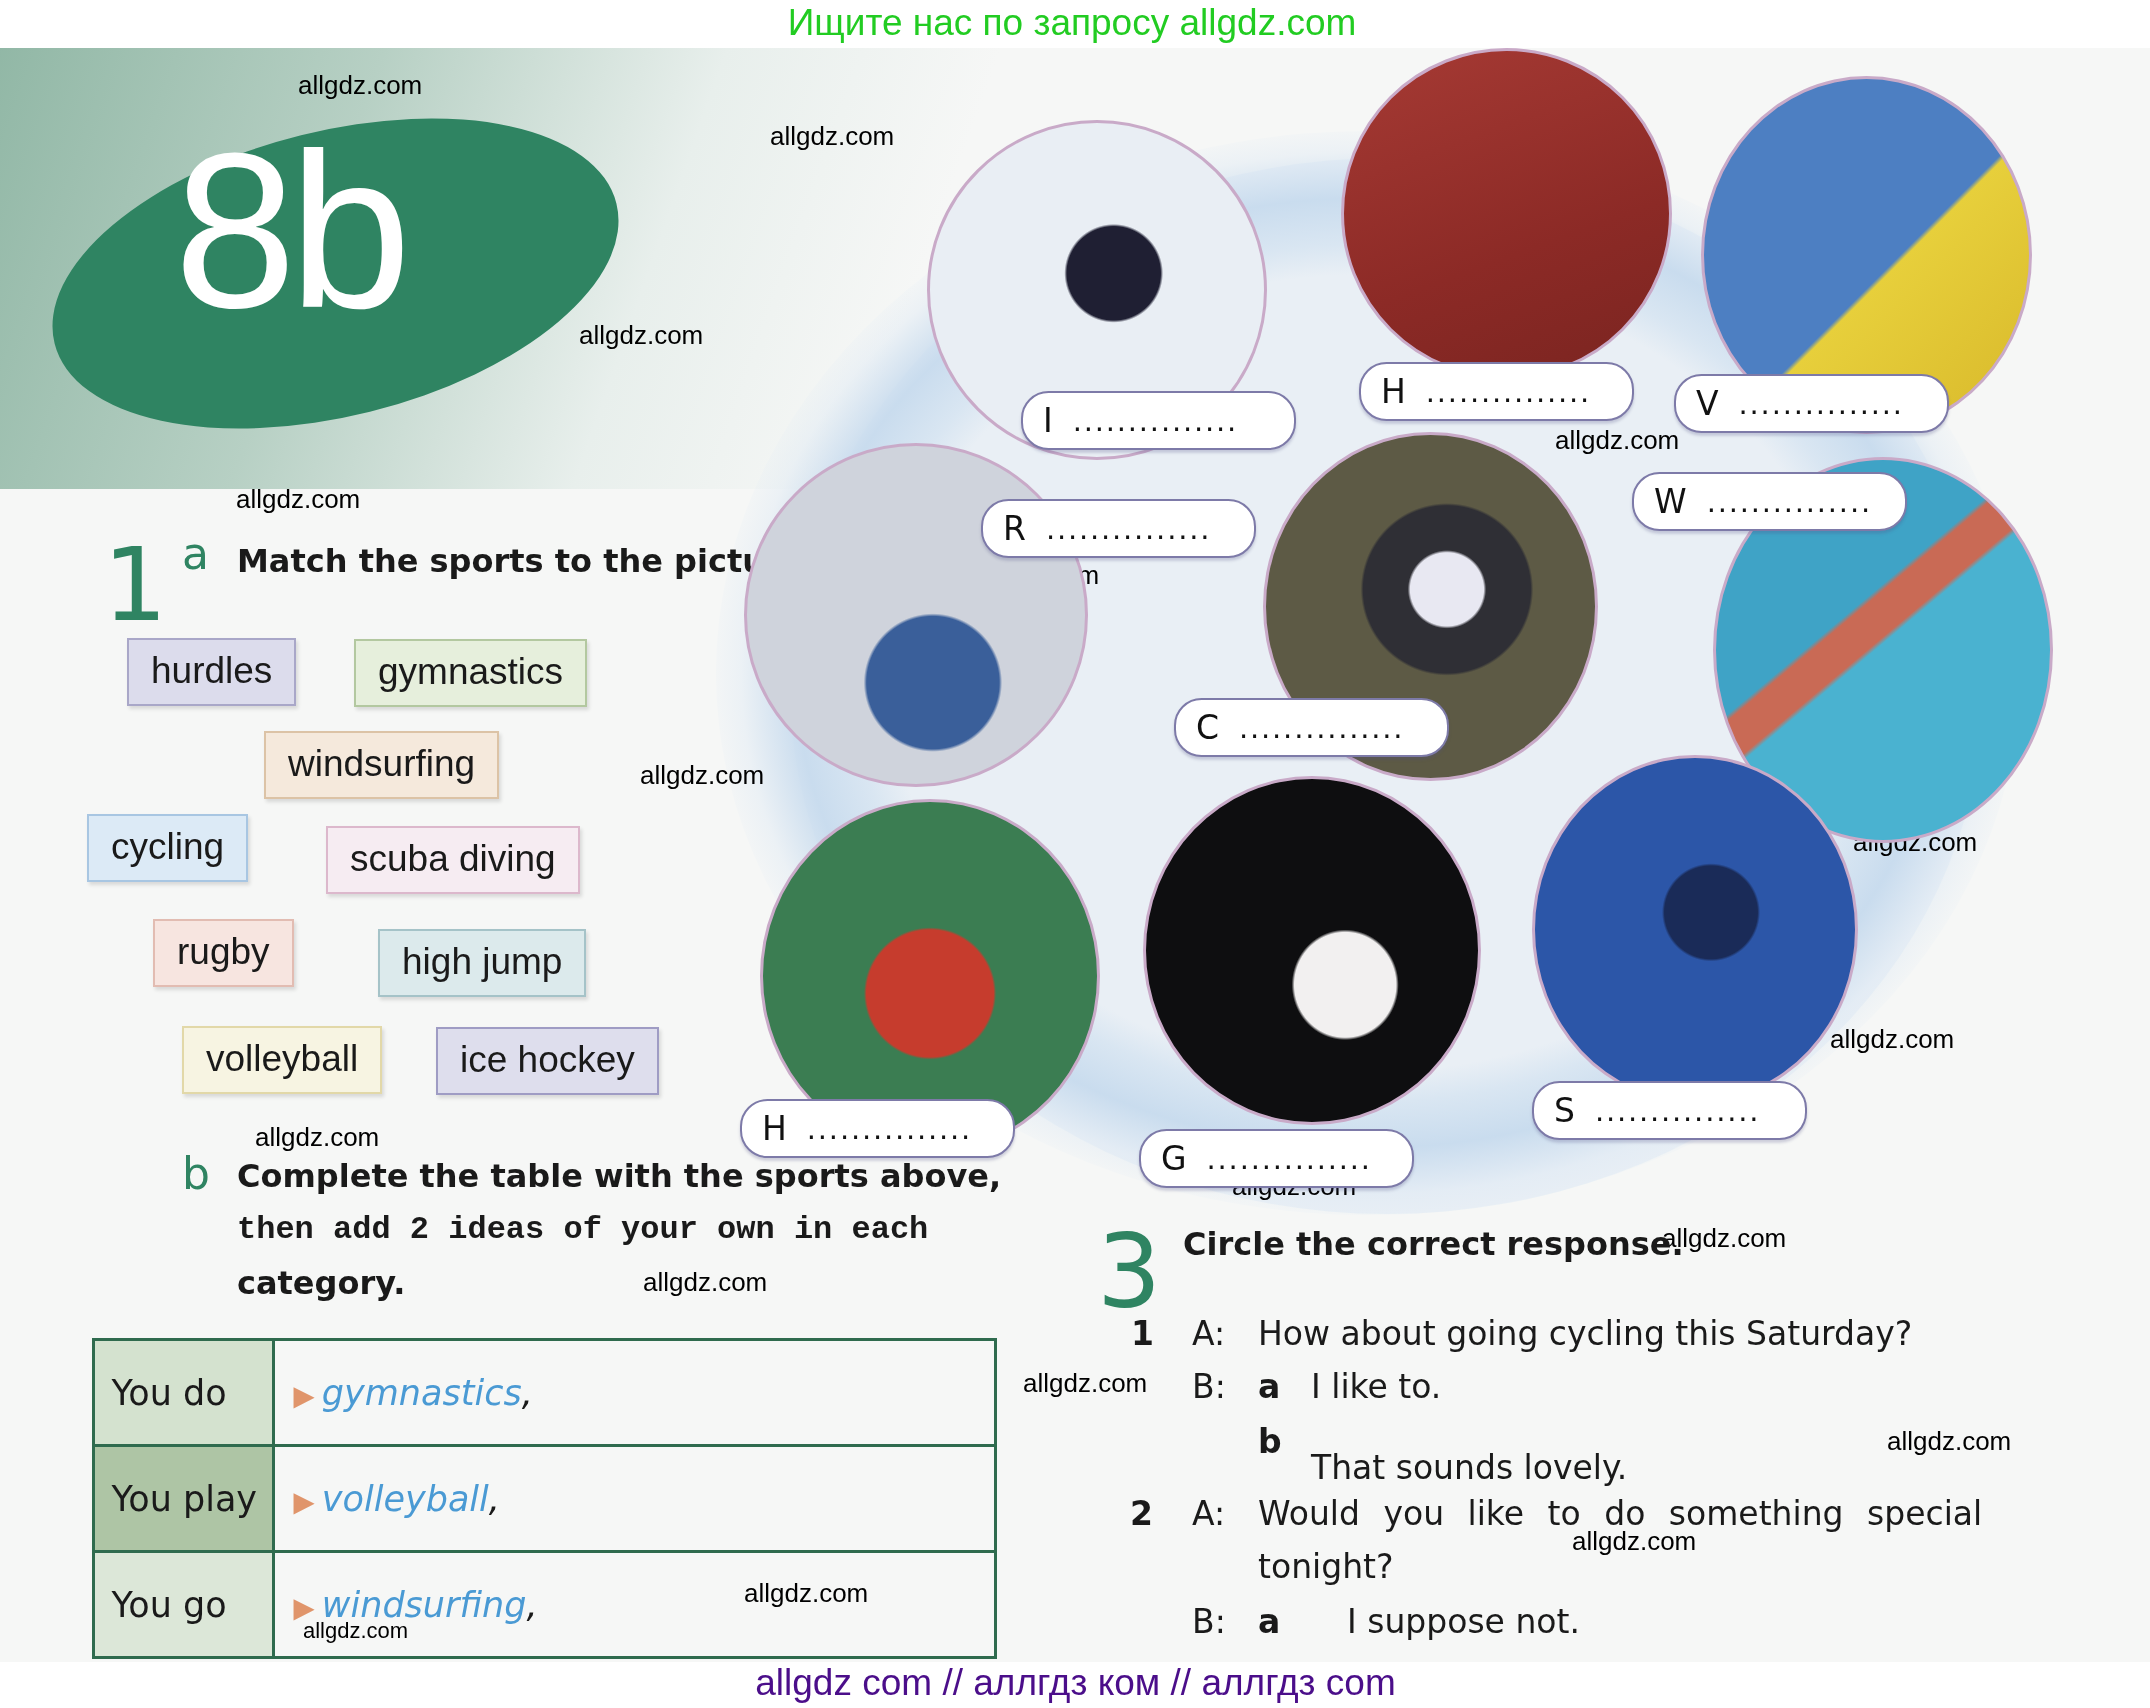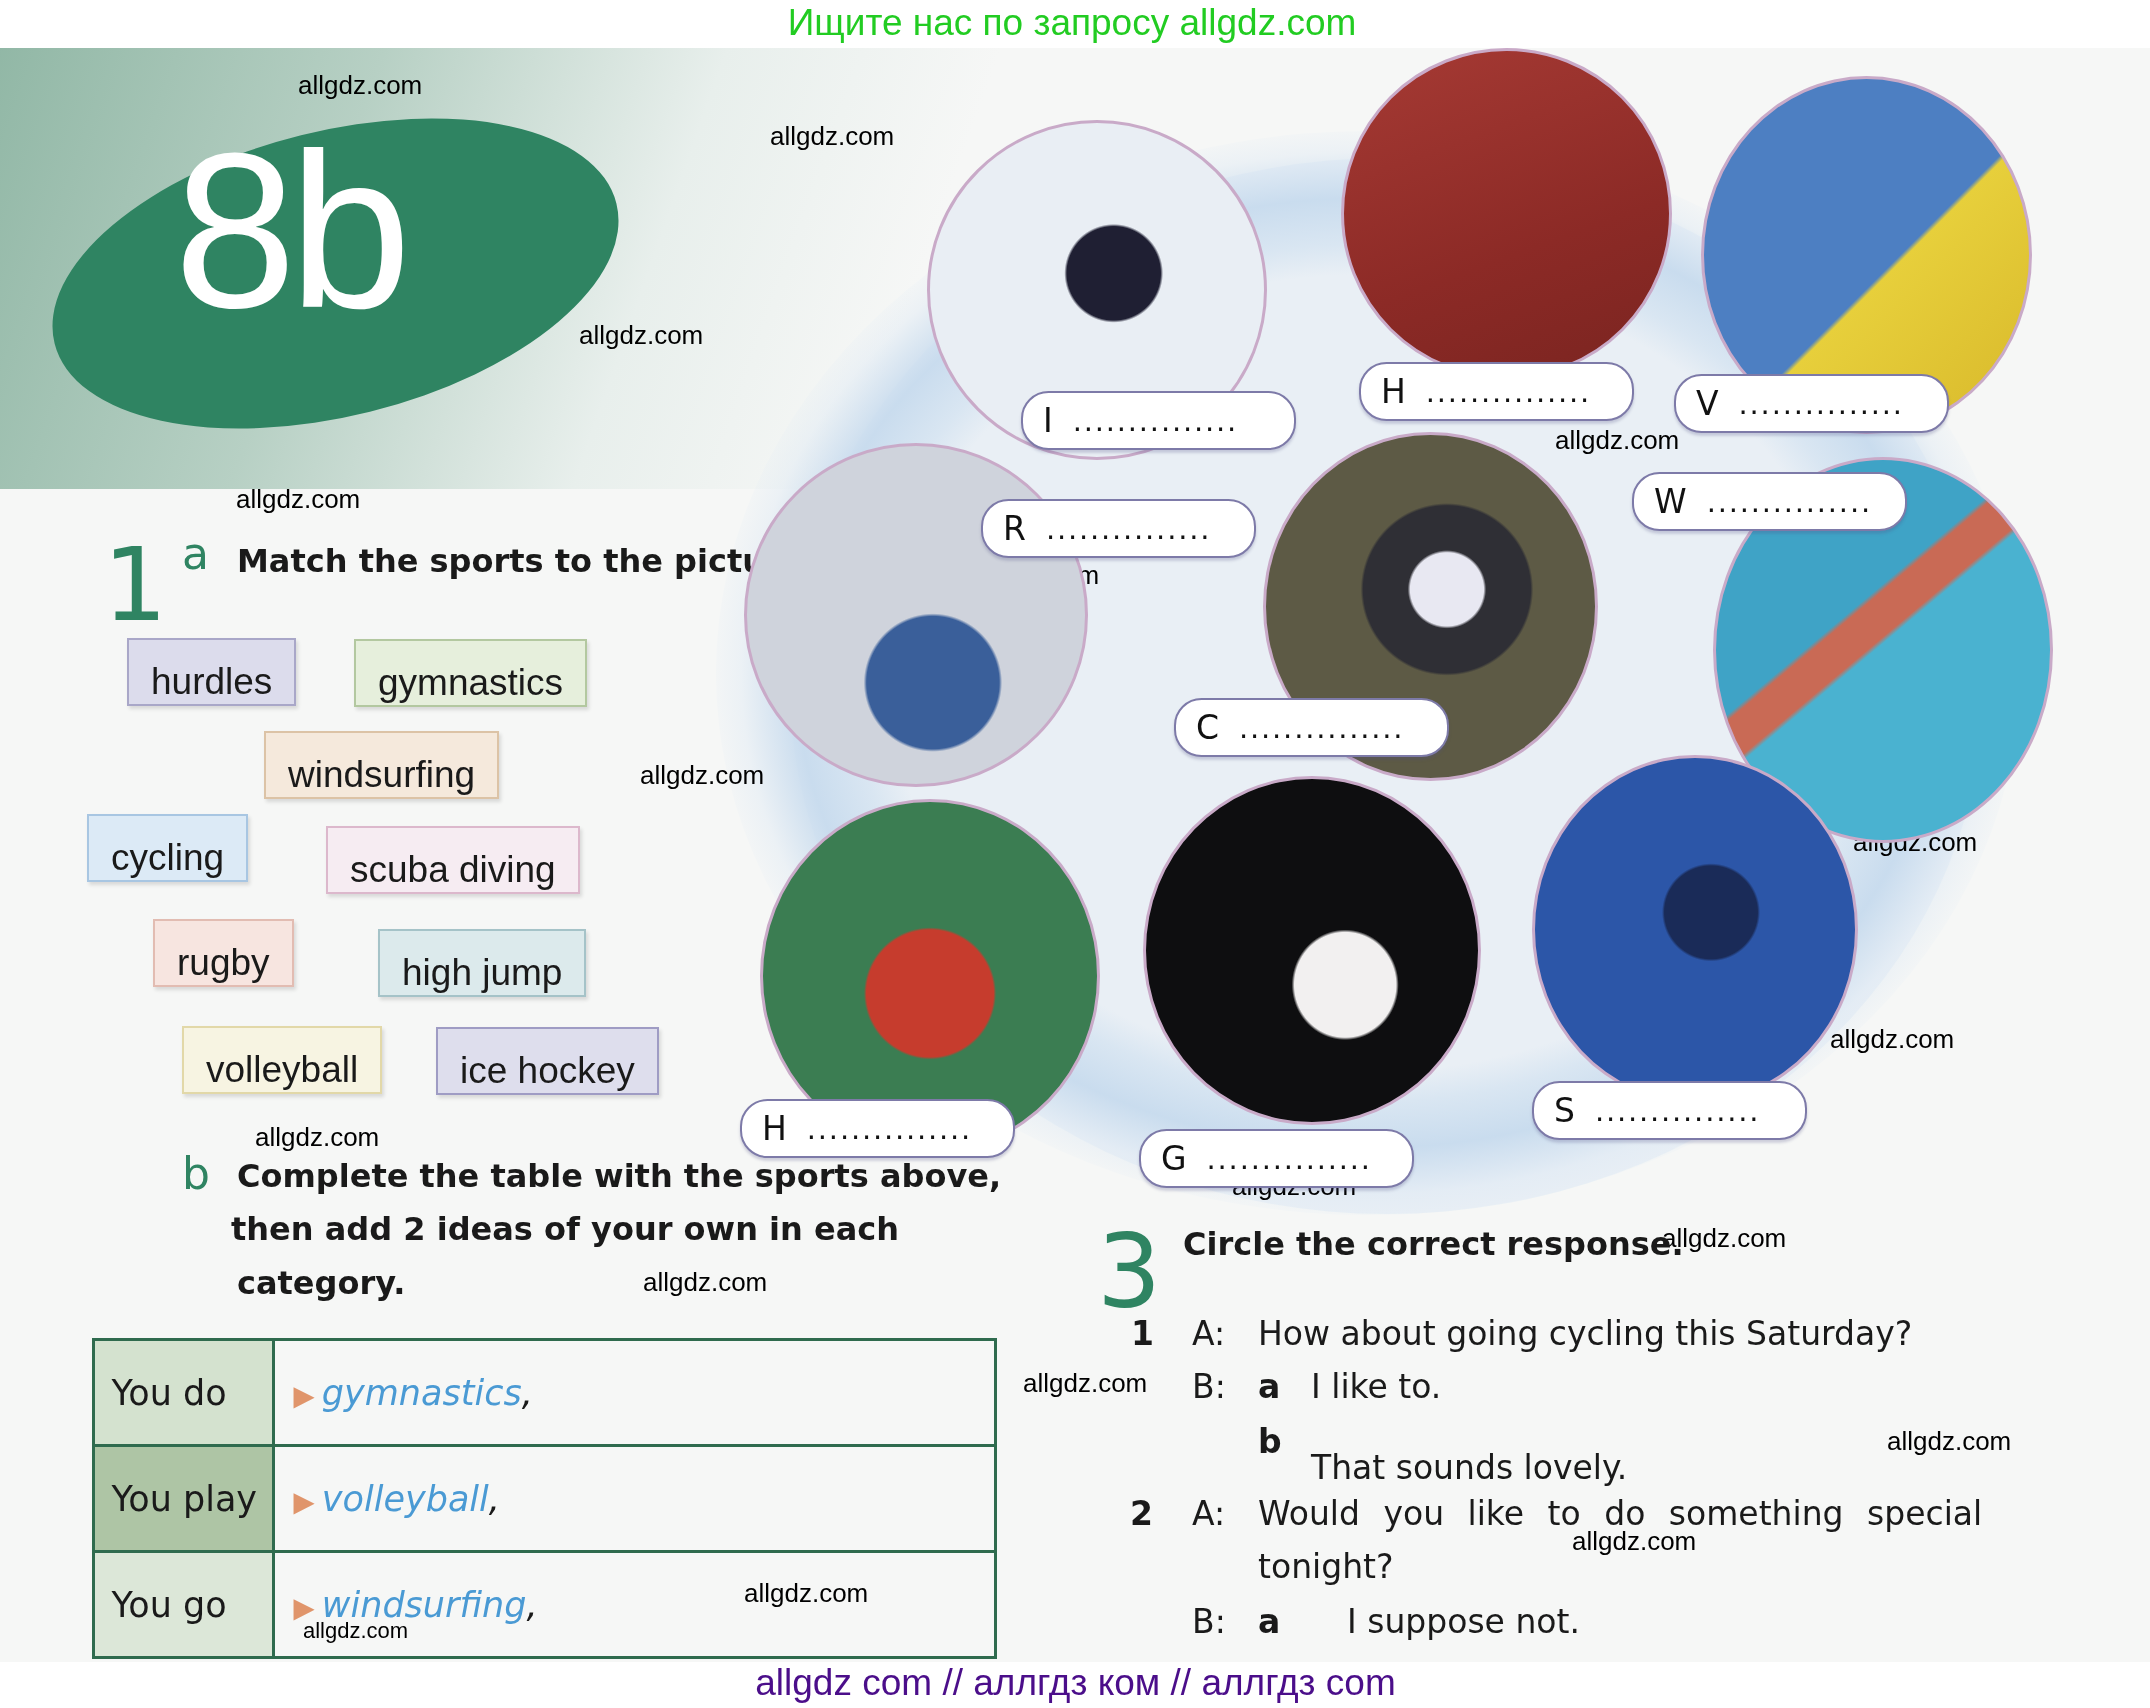--- a/index.html
+++ b/index.html
@@ -20,21 +20,21 @@
   .unit-oval { position: absolute; left: 46px; top: 83px; width: 579px; height: 285px; border-radius: 50%; background: #2f8462; transform: rotate(-14deg); }
   .unit-num { position: absolute; left: 174px; top: 73px; font-family: "Liberation Sans", sans-serif; font-size: 220px; color: #ffffff; line-height: 1; letter-spacing: -7.3px; }
 
   .wm { position: absolute; font-family: "Liberation Sans", sans-serif; font-size: 26px; color: #000; line-height: 1; }
   .wm.sm { font-size: 22px; }
 
   .ex-num { position: absolute; font-family: "DejaVu Sans", sans-serif; color: #2f8462; line-height: 1; }
   .ex-letter { position: absolute; font-family: "DejaVu Sans", sans-serif; color: #2f8462; font-size: 44px; line-height: 1; }
   .instr { position: absolute; font-family: "DejaVu Sans", sans-serif; font-size: 32px; color: #1a1a1a; line-height: 53px; font-weight: bold; }
 
-  .tag { position: absolute; height: 68px; padding: 11px 22px; border: 2.8px solid; font-family: "Liberation Sans", sans-serif; font-size: 37px; line-height: 62px; box-shadow: 1.8px 2.8px 3.7px rgba(0,0,0,0.12); cursor: grab; }
+  .tag { position: absolute; height: 68px; padding: 0 22px; border: 2.8px solid; font-family: "Liberation Sans", sans-serif; font-size: 37px; line-height: 62px; box-shadow: 1.8px 2.8px 3.7px rgba(0,0,0,0.12); cursor: grab; }
 
   .photo { position: absolute; border-radius: 50%; border: 3.7px solid #c9aac8; overflow: hidden; }
   .label-pill { position: absolute; height: 59px; border: 2.8px solid #7d7aa8; border-radius: 27.5px; background: #fff; display: flex; align-items: center; padding: 0 20px; gap: 20px; box-shadow: 0 2.8px 2.8px rgba(80,80,130,0.25); }
   .label-pill .ltr { font-family: "DejaVu Sans", sans-serif; font-size: 33px; color: #111; }
   .label-pill .dots { font-family: "DejaVu Sans", sans-serif; font-size: 29px; color: #111; letter-spacing: 1.8px; border: none; background: transparent; outline: none; width: 202px; }
 
   .sports-table { position: absolute; left: 92px; top: 1290px; width: 905px; border-collapse: collapse; border: 3.7px solid #2f6b4e; }
   .sports-table td { border: 3.7px solid #2f6b4e; height: 106px; vertical-align: middle; }
   .sports-table td.cat { width: 180px; font-family: "DejaVu Sans", sans-serif; font-size: 35px; padding-left: 16.5px; color: #1a1a1a; }
   .sports-table td.ans { padding-left: 18.4px; font-family: "DejaVu Sans", sans-serif; font-size: 35px; font-style: italic; color: #4a9ad4; }
@@ -137,21 +137,21 @@
     <span class="ltr">G</span>
     <span class="dots">...............</span>
   </div>
   <div class="label-pill" style="left:1532px;top:1033px;width:275px;">
     <span class="ltr">S</span>
     <span class="dots">...............</span>
   </div>
 
   <div class="ex-letter" style="left:182px;top:1104px;">b</div>
   <div class="instr" style="left:237px;top:1102px;">Complete the table with the sports above,</div>
-  <div class="instr" style="left:231px;top:1155px;">then add 2 ideas of your own in each</div>
+  <div class="instr" style="left:237px;top:1155px;font-family:Liberation Mono, monospace;">then add 2 ideas of your own in each</div>
   <div class="instr" style="left:237px;top:1209px;">category.</div>
 
   <table class="sports-table">
     <tbody>
         <tr>
       <td class="cat" style="background:#d4e2cf;">You do</td>
       <td class="ans"><span class="arrow">▶</span><span>gymnastics</span><span class="comma">,</span></td>
     </tr>
     <tr>
       <td class="cat" style="background:#aec5a5;">You play</td>

